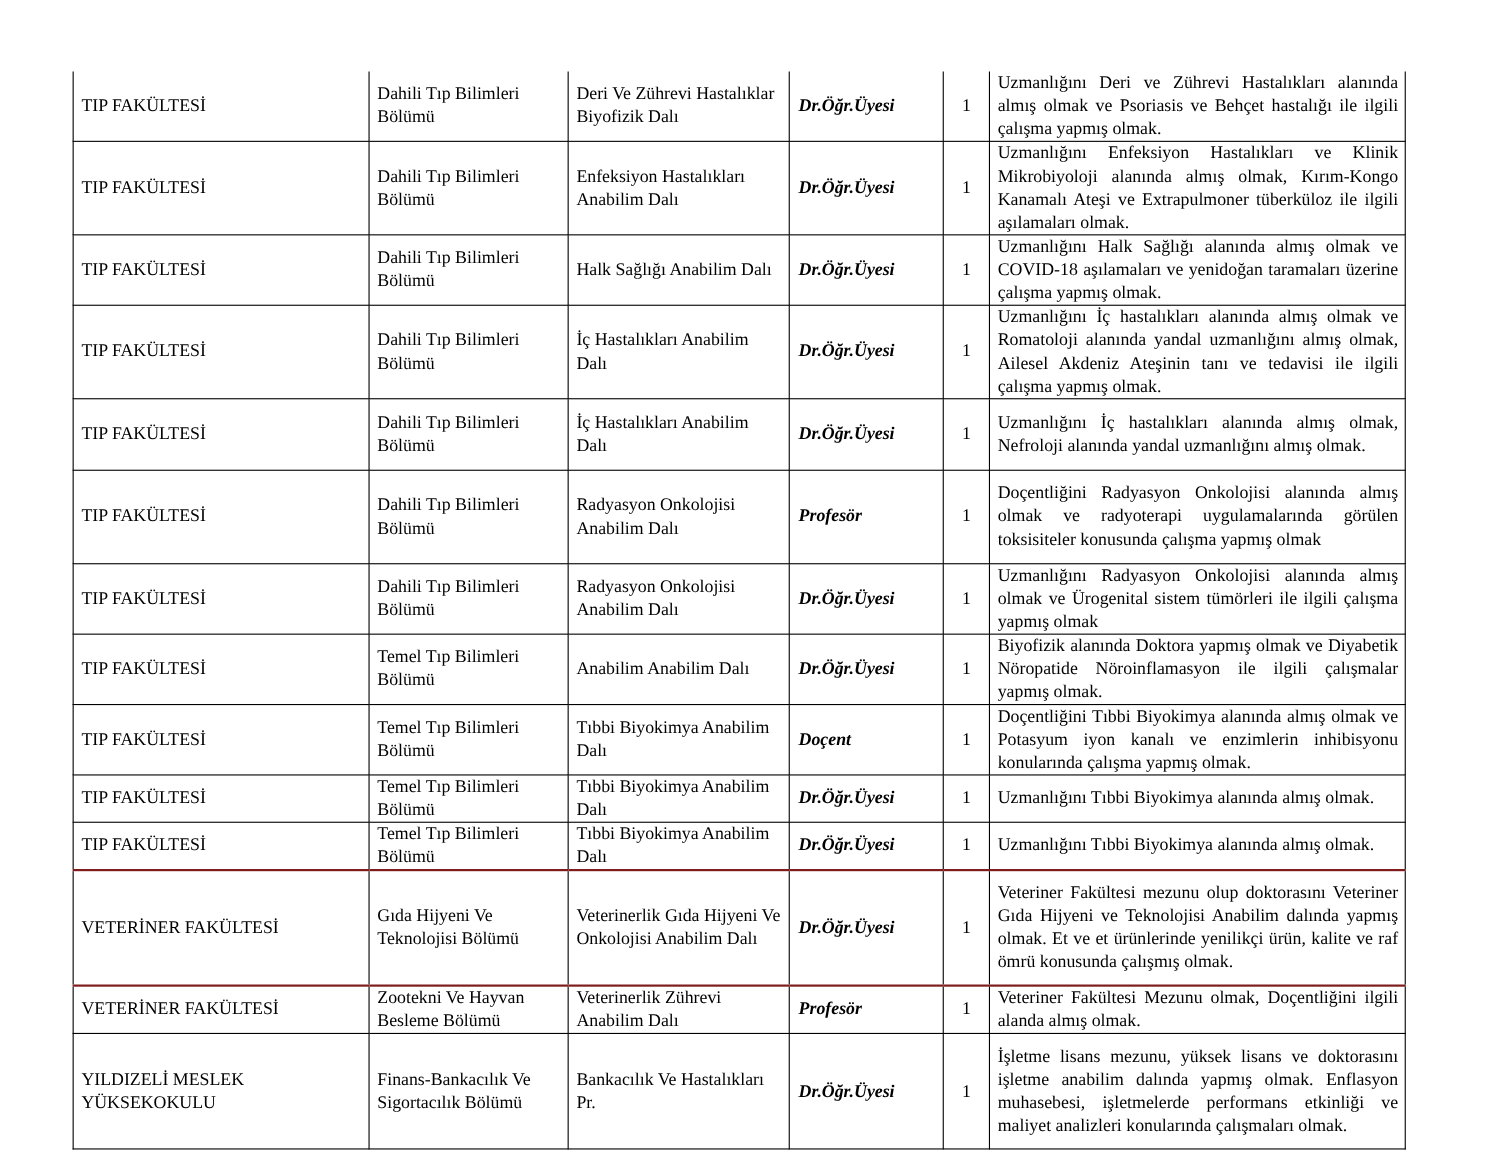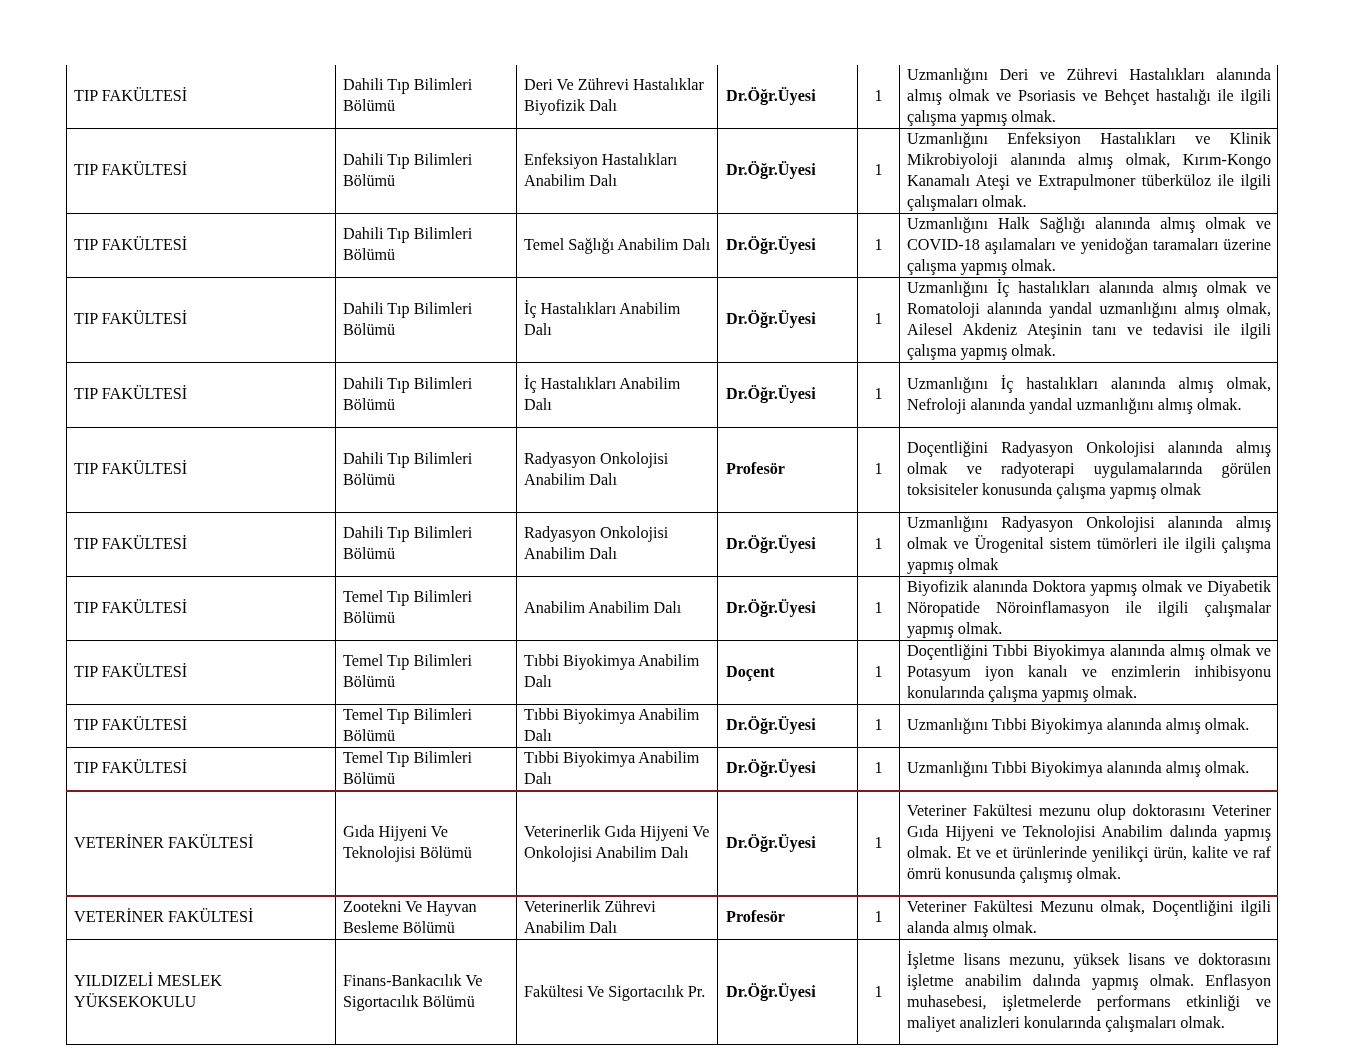--- a/index.html
+++ b/index.html
@@ -4,21 +4,21 @@
 <style>
   html, body { margin: 0; padding: 0; background: #ffffff; }
   body { width: 1358px; height: 1057px; position: relative; overflow: hidden;
          font-family: "Liberation Serif", "DejaVu Serif", serif; color: #000; }
   .page { position: absolute; left: 0; top: 0; width: 1358px; height: 1057px; background: #fff; }
   table.grid { position: absolute; left: 66px; top: 65px; border-collapse: collapse; table-layout: fixed;
                width: 1211px; font-size: 16.2px; line-height: 20.9px; }
   table.grid td { border: 1px solid #000; padding: 0 6px 0 7px; vertical-align: middle; }
   table.grid tr:first-child td { border-top: none; }
   table.grid td.fac { padding-left: 7px; }
-  table.grid td.unvan { font-weight: bold; padding-left: 8px; }
+  table.grid td.unvan { font-weight: bold; padding-left: 8px; font-style: italic; }
   table.grid td.adet { text-align: center; padding: 0; }
   table.grid td.desc { text-align: justify; padding: 0 6px 0 7px; }
   tr.thick-top td { border-top: 2px solid #7f1d1d; }
   col.c1 { width: 269px; } col.c2 { width: 181px; } col.c3 { width: 201px; }
   col.c4 { width: 140px; } col.c5 { width: 42px; } col.c6 { width: 378px; }
 </style>
 </head>
 <body>
 
 <div class="page">
@@ -39,26 +39,26 @@
         <td class="unvan">Dr.Öğr.Üyesi</td>
         <td class="adet">1</td>
         <td class="desc">Uzmanlığını Deri ve Zührevi Hastalıkları alanında almış olmak ve Psoriasis ve Behçet hastalığı ile ilgili çalışma yapmış olmak.</td>
       </tr>
       <tr style="height:85px">
         <td class="fac">TIP FAKÜLTESİ</td>
         <td>Dahili Tıp Bilimleri Bölümü</td>
         <td>Enfeksiyon Hastalıkları Anabilim Dalı</td>
         <td class="unvan">Dr.Öğr.Üyesi</td>
         <td class="adet">1</td>
-        <td class="desc">Uzmanlığını Enfeksiyon Hastalıkları ve Klinik Mikrobiyoloji alanında almış olmak, Kırım-Kongo Kanamalı Ateşi ve Extrapulmoner tüberküloz ile ilgili çalışmaları olmak.</td>
+        <td class="desc">Uzmanlığını Enfeksiyon Hastalıkları ve Klinik Mikrobiyoloji alanında almış olmak, Kırım-Kongo Kanamalı Ateşi ve Extrapulmoner tüberküloz ile ilgili aşılamaları olmak.</td>
       </tr>
       <tr style="height:64px">
         <td class="fac">TIP FAKÜLTESİ</td>
         <td>Dahili Tıp Bilimleri Bölümü</td>
-        <td>Temel Sağlığı Anabilim Dalı</td>
+        <td>Halk Sağlığı Anabilim Dalı</td>
         <td class="unvan">Dr.Öğr.Üyesi</td>
         <td class="adet">1</td>
         <td class="desc">Uzmanlığını Halk Sağlığı alanında almış olmak ve COVID-18 aşılamaları ve yenidoğan taramaları üzerine çalışma yapmış olmak.</td>
       </tr>
       <tr style="height:85px">
         <td class="fac">TIP FAKÜLTESİ</td>
         <td>Dahili Tıp Bilimleri Bölümü</td>
         <td>İç Hastalıkları Anabilim Dalı</td>
         <td class="unvan">Dr.Öğr.Üyesi</td>
         <td class="adet">1</td>
@@ -132,20 +132,20 @@
         <td class="fac">VETERİNER FAKÜLTESİ</td>
         <td>Zootekni Ve Hayvan Besleme Bölümü</td>
         <td>Veterinerlik Zührevi Anabilim Dalı</td>
         <td class="unvan">Profesör</td>
         <td class="adet">1</td>
         <td class="desc">Veteriner Fakültesi Mezunu olmak, Doçentliğini ilgili alanda almış olmak.</td>
       </tr>
       <tr style="height:105px">
         <td class="fac">YILDIZELİ MESLEK YÜKSEKOKULU</td>
         <td>Finans-Bankacılık Ve Sigortacılık Bölümü</td>
-        <td>Fakültesi Ve Sigortacılık Pr.</td>
+        <td>Bankacılık Ve Hastalıkları Pr.</td>
         <td class="unvan">Dr.Öğr.Üyesi</td>
         <td class="adet">1</td>
         <td class="desc">İşletme lisans mezunu, yüksek lisans ve doktorasını işletme anabilim dalında yapmış olmak. Enflasyon muhasebesi, işletmelerde performans etkinliği ve maliyet analizleri konularında çalışmaları olmak.</td>
       </tr>
     </tbody>
   </table>
 </div>
 
 </body></html>

